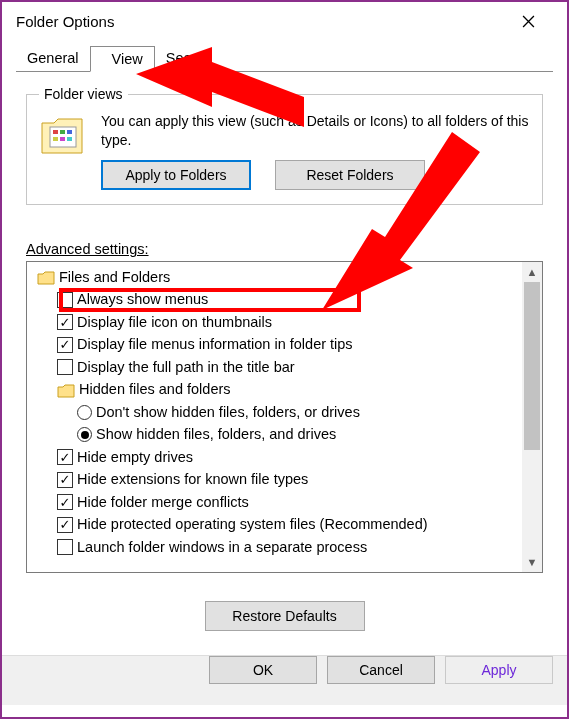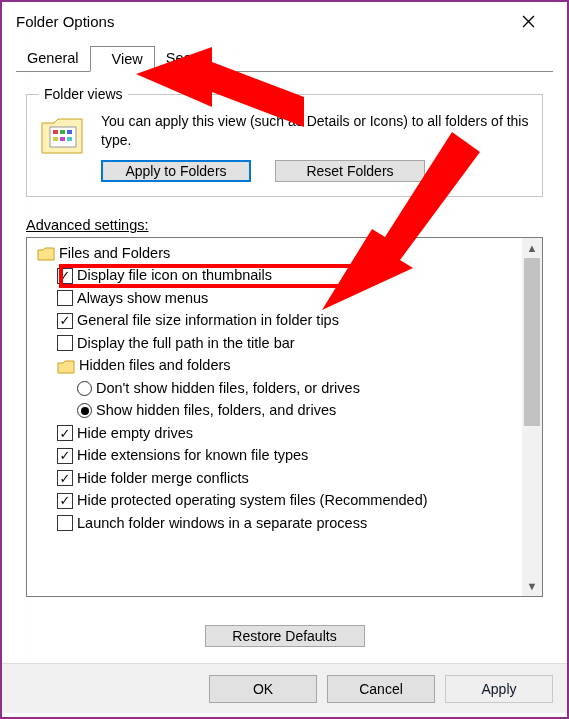--- a/index.html
+++ b/index.html
@@ -22,59 +22,59 @@
   
   .tabs { display:flex; border-bottom:1px solid #8a8a8a; margin:6px 14px 0 14px;text-align:center; }
   .tab { padding:4px 11px 4px 11px; font-size:14.5px; position:relative; }
   .tab.active {
     border:1px solid #8a8a8a; border-bottom:1px solid #fff;
     margin-bottom:-1px; background:#fff;padding-left:21px;
   }
   .tab-panel { margin:0 14px 0 14px; padding:14px 10px 10px 10px; }
   
   fieldset.fv {
-    border:1px solid #c6c6c6; margin:0 0 20px 0; padding:10px 12px 14px 12px;
+    border:1px solid #c6c6c6; margin:0 0 36px 0; padding:10px 12px 14px 12px;
     font-size:14px;
   }
   fieldset.fv legend { padding:0 5px; font-size:14px; }
   .fv-body { display:flex; gap:12px; align-items:flex-start; }
   .fv-icon { width:50px; height:46px; flex:0 0 50px; display:flex; align-items:center; justify-content:center; }
   .fv-right { flex:1; }
   .fv-text { font-size:14px; line-height:1.35; margin-bottom:10px; }
   .fv-buttons { display:flex; gap:24px; }
   .btn {
-    height:22px; padding:0 18px; font-size:14px;
+    height:30px; padding:0 18px; font-size:14px;
     border:1px solid #a6a6a6; background:#e1e1e1;
     display:inline-flex; align-items:center; justify-content:center;
     min-width:150px;
   }
   .btn.accent { border:2px solid #0078d4; background:#e1e1e1; }
   
   .adv-label { font-size:14.5px; margin-bottom:4px;text-decoration:underline; }
-  .adv-box { border:1px solid #7a7a7a; height:360px; position:relative; overflow:hidden; background:#fff;}
+  .adv-box { border:1px solid #7a7a7a; height:312px; position:relative; overflow:hidden; background:#fff;}
   .adv-inner { position:absolute; inset:0 20px 0 0; overflow:hidden; padding:4px 0 0 6px; }
   .scroll { position:absolute; top:0; right:0; bottom:0; width:20px; background:#f1f1f1; }
   .scroll .arrow { height:20px; display:flex; align-items:center; justify-content:center; color:#5b5b5b; font-size:11px; }
   .scroll .thumb { position:absolute; top:20px; right:2px; left:2px; height:168px; background:#c2c2c2; }
   .tree { list-style:none; margin:0; padding:0; font-size:14.5px; line-height:22.5px; white-space:nowrap; }
   .tree ul { list-style:none; margin:0; padding:0 0 0 20px; }
   .ti { display:flex; align-items:center; gap:4px; padding-left:4px;}
   .ti .check { width:16px; height:16px; border:1px solid #333; display:inline-flex; align-items:center; justify-content:center; background:#fff; font-size:12px; }
   .ti .check.checked::before { content:"✓"; font-size:13px; line-height:1; position:relative; top:0; }
   .ti .radio { width:15px; height:15px; border:1px solid #333; border-radius:50%; display:inline-flex; align-items:center; justify-content:center; background:#fff; }
   .ti .radio.sel::before { content:""; width:8px; height:8px; background:#000; border-radius:50%; }
   .ti .folder { width:18px; height:16px; display:inline-flex; }
   .ti .label {}
   .highlight-box { position:absolute; border:4px solid #ff0000; pointer-events:none; }
   
   .restore-row { display:flex; justify-content:center; margin-top:28px;}
   
-  .dialog-buttons { position:absolute; left:0; right:0; bottom:4px; height:50px; background:#f0f0f0; border-top:1px solid #ddd; display:flex; align-items:center; justify-content:flex-end; gap:10px; padding-right:14px; }
+  .dialog-buttons { position:absolute; left:0; right:0; bottom:12px; height:50px; background:#f0f0f0; border-top:1px solid #ddd; display:flex; justify-content:flex-end; gap:10px; padding-right:14px; }
   .dlg-btn { width:108px; height:28px; border:1px solid #a6a6a6; background:#e1e1e1; font-size:14px; display:inline-flex; align-items:center; justify-content:center; }
-  .dlg-btn.disabled { color:#0f172a; background:#efefef; border-color:#c9c9c9; }
+  .dlg-btn.disabled { color:#6d28d9; background:#efefef; border-color:#c9c9c9; }
   
   .overlay { position:absolute; inset:0; pointer-events:none; }
 </style>
 </head>
 <body>
 
 <div class="titlebar">
   <div class="title">Folder Options</div>
   <div class="close">
     <svg viewBox="0 0 12 12">
@@ -125,34 +125,34 @@
               <span class="folder">
                 <svg viewBox="0 0 18 16" width="18" height="16">
                   <path d="M1 5 L6 5 L8 3 L17 3 L17 15 L1 15 Z" fill="#ffe18a" stroke="#caa020"></path>
                 </svg>
               </span>
               <span class="label">Files and Folders</span>
             </div>
             <ul>
               <li>
                 <div class="ti">
-                  <span class="check checked"></span>
-                  <span class="label">Display file icon on thumbnails</span>
-                </div>
-              </li>
-              <li>
-                <div class="ti">
                   <span class="check"></span>
                   <span class="label">Always show menus</span>
                 </div>
               </li>
               <li>
                 <div class="ti">
                   <span class="check checked"></span>
-                  <span class="label">General file size information in folder tips</span>
+                  <span class="label">Display file icon on thumbnails</span>
+                </div>
+              </li>
+              <li>
+                <div class="ti">
+                  <span class="check checked"></span>
+                  <span class="label">Display file menus information in folder tips</span>
                 </div>
               </li>
               <li>
                 <div class="ti">
                   <span class="check"></span>
                   <span class="label">Display the full path in the title bar</span>
                 </div>
               </li>
               <li>
                 <div class="ti">

